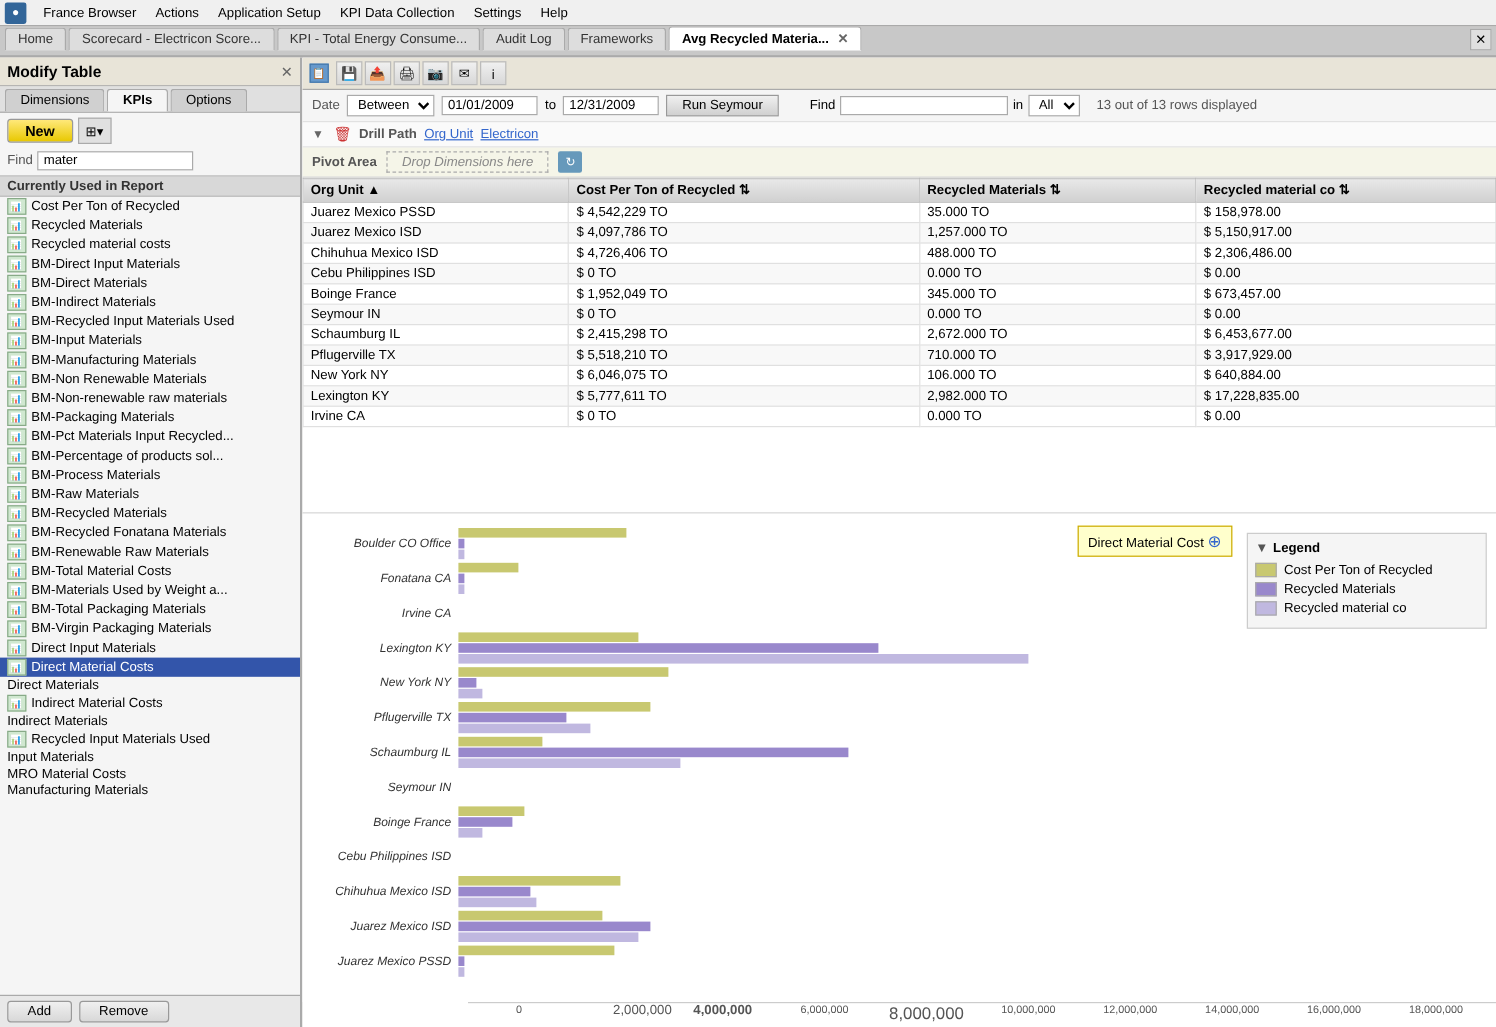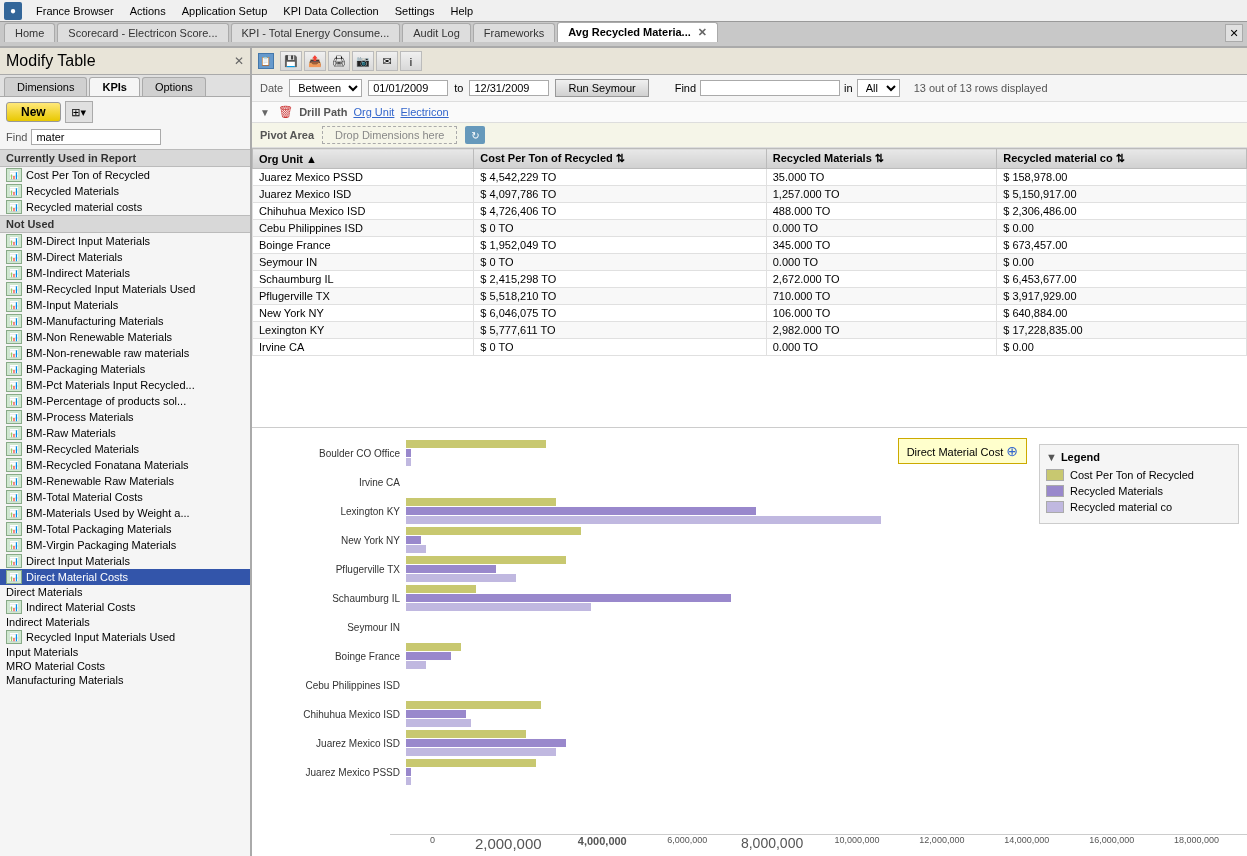--- a/index.html
+++ b/index.html
@@ -74,21 +74,21 @@
       flex-direction: column;
     }
     .panel-header {
       background: #e8e4d8;
       border-bottom: 1px solid #aaa;
       padding: 4px 6px;
       display: flex;
       align-items: center;
       justify-content: space-between;
     }
-    .panel-title { font-weight: normal; font-size: 16px; }
+    .panel-title { font-weight: bold; font-size: 13px; }
     .panel-close {
       cursor: pointer;
       font-size: 12px;
       color: #666;
     }
 
     
     .tab-row {
       display: flex;
       background: #e0e0e0;
@@ -278,20 +278,21 @@
       padding: 3px 8px;
       display: flex;
       align-items: center;
       gap: 8px;
     }
     .pivot-label { font-weight: bold; color: #555; }
     .drop-zone {
       border: 1px dashed #aaa;
       padding: 2px 12px;
       color: #888;
+      font-style: italic;
     }
     .pivot-icon {
       width: 20px; height: 18px;
       background: #6699bb;
       border-radius: 2px;
       cursor: pointer;
       display: flex; align-items: center; justify-content: center;
       color: white; font-size: 10px;
     }
 
@@ -331,22 +332,23 @@
     .chart-area {
       flex: 1;
       background: white;
       padding: 8px 0 0 0;
       display: flex;
       overflow: hidden;
       position: relative;
     }
     .chart-container {
       flex: 1;
-      padding: 4px 24px;
+      padding: 4px 0;
       overflow: hidden;
+      font-style: italic;
     }
     .chart-row {
       display: flex;
       align-items: center;
       margin-bottom: 3px;
     }
     .chart-label {
       width: 130px;
       text-align: right;
       padding-right: 6px;
@@ -473,21 +475,20 @@
       </div>
       <div class="list-item">
         <div class="list-item-icon">📊</div>
         <span class="list-item-text">Recycled Materials</span>
       </div>
       <div class="list-item">
         <div class="list-item-icon">📊</div>
         <span class="list-item-text">Recycled material costs</span>
       </div>
 
-      <div class="section-header">Not Used</div>
 
       <div id="not-used-list">
           <div class="list-item">
             <div class="list-item-icon">📊</div>
             <span class="list-item-text">BM-Direct Input Materials</span>
           </div>
           <div class="list-item">
             <div class="list-item-icon">📊</div>
             <span class="list-item-text">BM-Direct Materials</span>
           </div>
@@ -590,20 +591,24 @@
           </div>
           <div class="list-item">
             <span class="list-item-text">MRO Material Costs</span>
           </div>
           <div class="list-item">
             <span class="list-item-text">Manufacturing Materials</span>
           </div>
         </div>
     </div>
 
+    <div class="bottom-buttons">
+      <button class="bottom-btn">Add</button>
+      <button class="bottom-btn">Remove</button>
+    </div>
   </div>
 
   <div class="right-panel">
 
     <div class="report-header">
       <div class="report-icon">📋</div>
       <div class="header-icons">
         <div class="hdr-icon">💾</div>
         <div class="hdr-icon">📤</div>
         <div class="hdr-icon">🖨</div>
@@ -740,20 +745,28 @@
       <div class="chart-container" id="chart-container">
       <div class="chart-row">
             <div class="chart-label">Boulder CO Office</div>
             <div class="bar-group">
               <div class="bar" style="width: 140px; background: rgb(200, 200, 112);"></div>
               <div class="bar" style="width: 5px; background: rgb(153, 136, 204);"></div>
               <div class="bar" style="width: 5px; background: rgb(192, 184, 224);"></div>
             </div>
           </div>
           <div class="chart-row">
+            <div class="chart-label">Fonatana CA</div>
+            <div class="bar-group">
+              <div class="bar" style="width: 50px; background: rgb(200, 200, 112);"></div>
+              <div class="bar" style="width: 5px; background: rgb(153, 136, 204);"></div>
+              <div class="bar" style="width: 5px; background: rgb(192, 184, 224);"></div>
+            </div>
+          </div>
+          <div class="chart-row">
             <div class="chart-label">Irvine CA</div>
             <div class="bar-group">
               <div class="bar" style="width: 0px; background: rgb(200, 200, 112);"></div>
               <div class="bar" style="width: 0px; background: rgb(153, 136, 204);"></div>
               <div class="bar" style="width: 0px; background: rgb(192, 184, 224);"></div>
             </div>
           </div>
           <div class="chart-row">
             <div class="chart-label">Lexington KY</div>
             <div class="bar-group">
@@ -856,21 +869,21 @@
       </div>
 
       <div class="tooltip-popup">
         <span>Direct Material Cost</span>
         <span class="tooltip-arrow">⊕</span>
       </div>
     </div>
 
     <div style="display:flex; margin-left:138px; padding: 0 8px 4px 0; border-top: 1px solid #ccc; overflow:hidden;" id="x-axis">
     <span style="flex: 1 1 0%; text-align: center; font-size: 9px; color: rgb(85, 85, 85);">0</span>
-        <span style="flex: 1 1 0%; text-align: left; font-size: 15px; color: rgb(85, 85, 85);">2,000,000</span>
+        <span style="flex: 1 1 0%; text-align: right; font-size: 11px; color: rgb(85, 85, 85);">2,000,000</span>
         <span style="flex: 1 1 0%; text-align: center; font-size: 11px; color: rgb(85, 85, 85); font-weight: bold;">4,000,000</span>
         <span style="flex: 1 1 0%; text-align: center; font-size: 9px; color: rgb(85, 85, 85);">6,000,000</span>
         <span style="flex: 1 1 0%; text-align: center; font-size: 14px; color: rgb(85, 85, 85);">8,000,000</span>
         <span style="flex: 1 1 0%; text-align: center; font-size: 9px; color: rgb(85, 85, 85);">10,000,000</span>
         <span style="flex: 1 1 0%; text-align: center; font-size: 9px; color: rgb(85, 85, 85);">12,000,000</span>
         <span style="flex: 1 1 0%; text-align: center; font-size: 9px; color: rgb(85, 85, 85);">14,000,000</span>
         <span style="flex: 1 1 0%; text-align: center; font-size: 9px; color: rgb(85, 85, 85);">16,000,000</span>
         <span style="flex: 1 1 0%; text-align: center; font-size: 9px; color: rgb(85, 85, 85);">18,000,000</span>
       </div>
 

